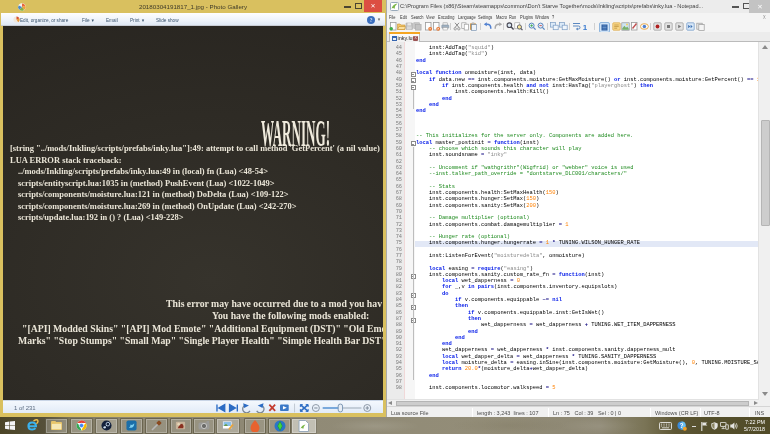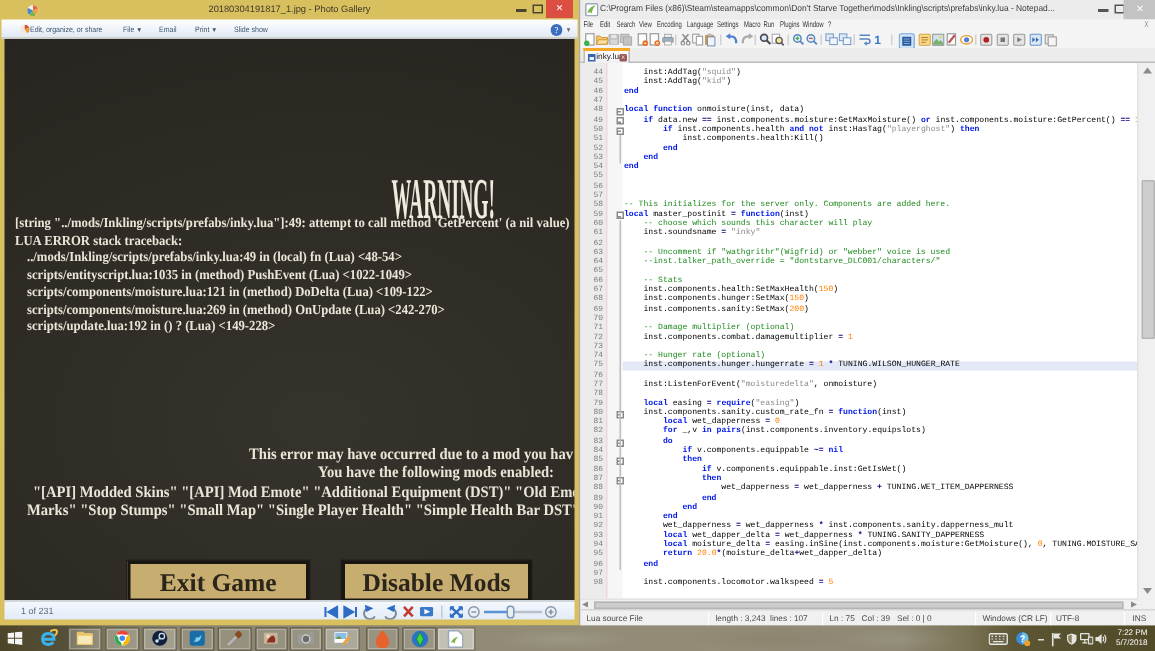--- a/index.html
+++ b/index.html
@@ -118,22 +118,20 @@
     <div class="dst tb1" style="left:7px;top:128.5px">LUA ERROR stack traceback:</div>
     <div class="dst tb1" style="left:15px;top:140px">../mods/Inkling/scripts/prefabs/inky.lua:49 in (local) fn (Lua) &lt;48-54&gt;</div>
     <div class="dst tb1" style="left:15px;top:151.5px">scripts/entityscript.lua:1035 in (method) PushEvent (Lua) &lt;1022-1049&gt;</div>
     <div class="dst tb1" style="left:15px;top:163px">scripts/components/moisture.lua:121 in (method) DoDelta (Lua) &lt;109-122&gt;</div>
     <div class="dst tb1" style="left:15px;top:174.5px">scripts/components/moisture.lua:269 in (method) OnUpdate (Lua) &lt;242-270&gt;</div>
     <div class="dst tb1" style="left:15px;top:186px">scripts/update.lua:192 in () ? (Lua) &lt;149-228&gt;</div>
     <div class="dst tb2" style="left:163px;top:271.5px">This error may have occurred due to a mod you hav</div>
     <div class="dst tb2" style="left:209px;top:283.5px">You have the following mods enabled:</div>
     <div class="dst tb2" style="left:19px;top:296.5px">"[API] Modded Skins" "[API] Mod Emote" "Additional Equipment (DST)" "Old Emotes"</div>
     <div class="dst tb2" style="left:15px;top:309px">Marks" "Stop Stumps" "Small Map" "Single Player Health" "Simple Health Bar DST" "Ro</div>
-    <div class="btn" style="left:82px;top:348px;width:121px;height:27px;line-height:25px">Exit Game</div>
-    <div class="btn" style="left:225px;top:348px;width:126px;height:27px;line-height:25px">Disable Mods</div>
   </div>
   <div id="pg-status">
     <div class="cnt">1 of 231</div>
     <svg class="gs" style="left:213px" width="160" height="10" viewBox="0 0 165 10">
 
       <path d="M1,1.5 V8.5 M9,1.5 L3,5 L9,8.5 Z" stroke="#2c6cc4" stroke-width="1.4" fill="#2c6cc4"></path>
       <path d="M14,1.5 L20,5 L14,8.5 Z M22,1.5 V8.5" stroke="#2c6cc4" stroke-width="1.4" fill="#2c6cc4"></path>
 
       <path d="M31,2 A4,4 0 1 0 35,8" stroke="#7a8694" stroke-width="1.3" fill="none"></path>
           <path d="M28,0 L34,2.5 L29,5 Z" fill="#2c6cc4"></path>

